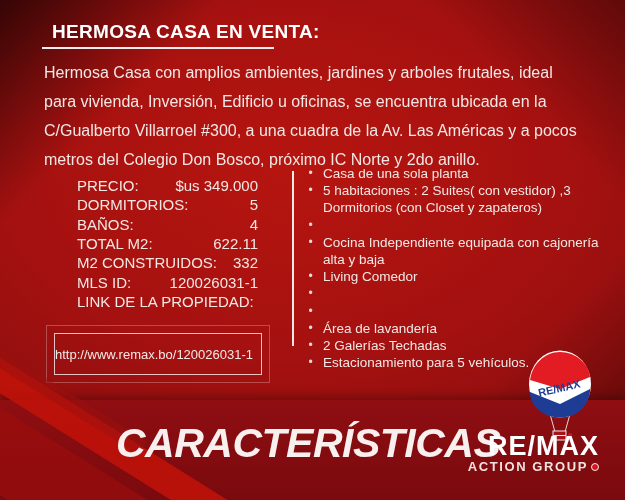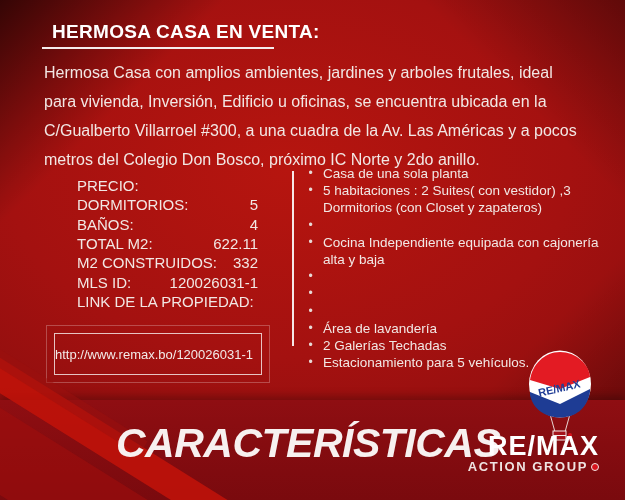--- a/index.html
+++ b/index.html
@@ -112,20 +112,21 @@
   <div class="title-underline"></div>
 
   <div class="description">Hermosa Casa con amplios ambientes, jardines y arboles frutales, ideal
 para vivienda, Inversión, Edificio u oficinas, se encuentra ubicada en la
 C/Gualberto Villarroel #300, a una cuadra de la Av. Las Américas y a pocos
 metros del Colegio Don Bosco, próximo IC Norte y 2do anillo.</div>
 
   <div class="specs">
     <div class="spec-row">
       <span>PRECIO:</span>
+      <span>$us 349.000</span>
     </div>
     <div class="spec-row">
       <span>DORMITORIOS:</span>
       <span>5</span>
     </div>
     <div class="spec-row">
       <span>BAÑOS:</span>
       <span>4</span>
     </div>
     <div class="spec-row">
@@ -166,20 +167,21 @@
     <li class="feature-item">
       <span class="bullet">•</span>
     </li>
     <li class="feature-item">
       <span class="bullet">•</span>
       <span class="feature-text">Cocina Independiente equipada con cajonería
 alta y baja</span>
     </li>
     <li class="feature-item">
       <span class="bullet">•</span>
+      <span class="feature-text">Living Comedor</span>
     </li>
     <li class="feature-item">
       <span class="bullet">•</span>
     </li>
     <li class="feature-item">
       <span class="bullet">•</span>
     </li>
     <li class="feature-item">
       <span class="bullet">•</span>
       <span class="feature-text">Área de lavandería</span>

